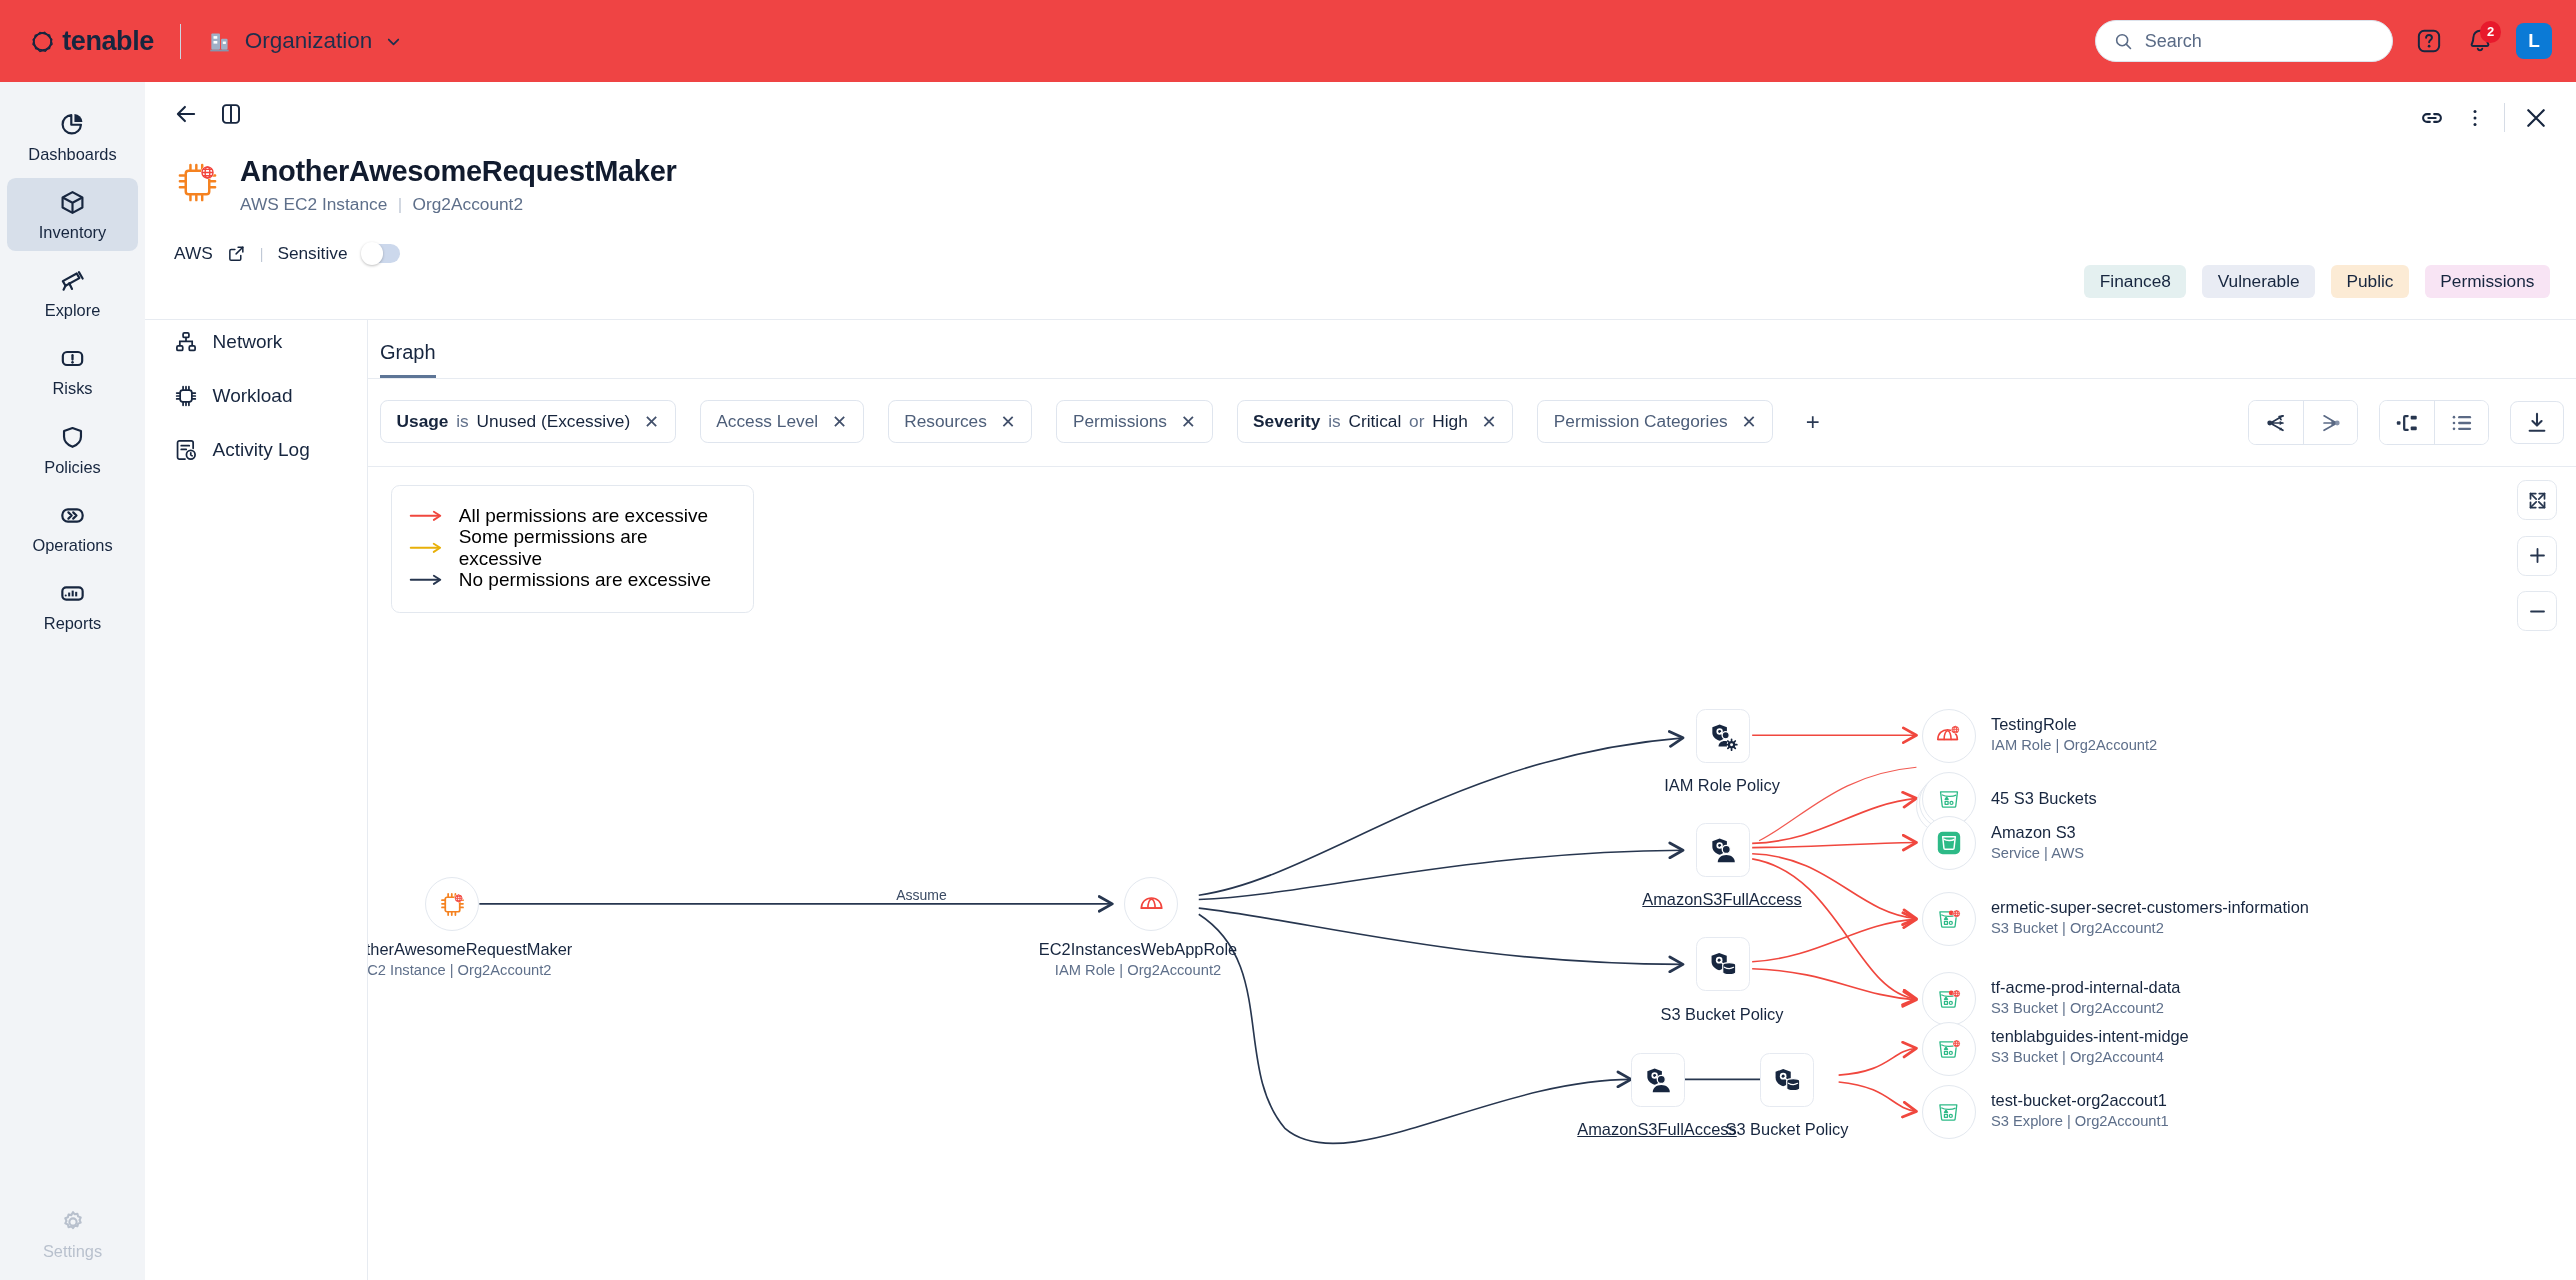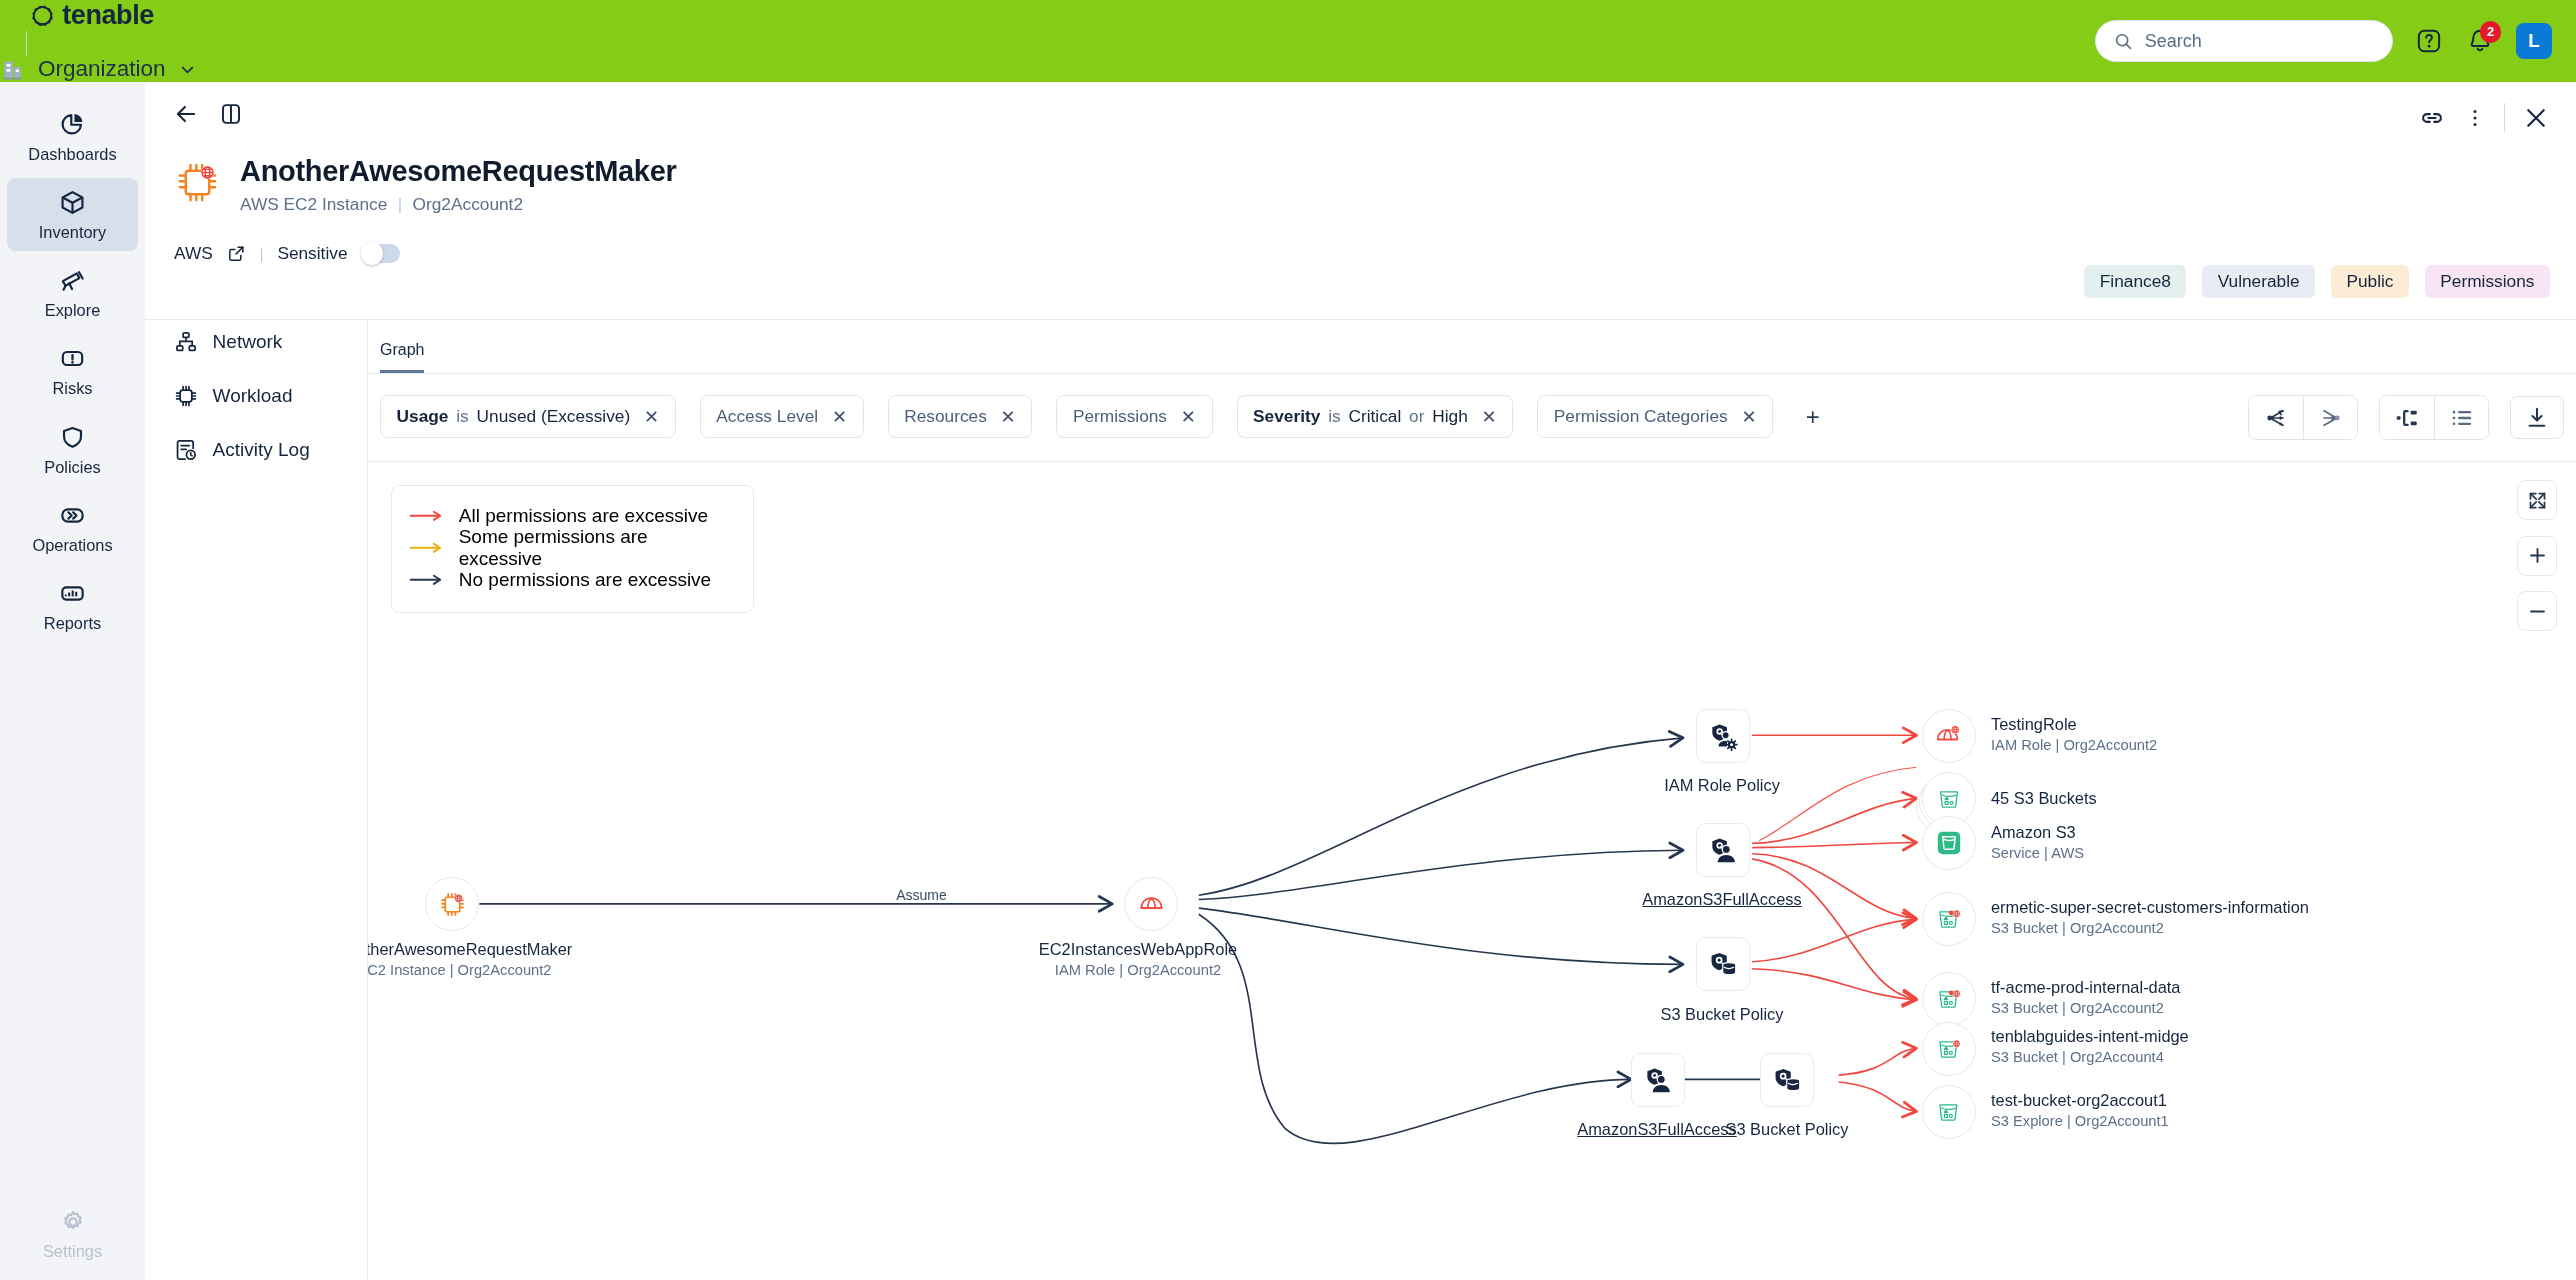--- a/index.html
+++ b/index.html
@@ -8,22 +8,22 @@
     font-family: "Liberation Sans", sans-serif;
     background: #ffffff;
     overflow: hidden;
     color: #1f2937;
   }
   .app { position: relative; width: 2576px; height: 1280px; }
 
   
   .topbar {
     position: absolute; top: 0; left: 0; width: 2576px; height: 82px;
-    background: #84cc16;
-    display: flex;  flex-direction: column;
+    background: #ef4444;
+    display: flex; align-items: center;
   }
   .brand { display: flex; align-items: center; margin-left: 28px; gap: 5.2px; }
   .brand-word { font-size: 27px; font-weight: 700; color: #17263f; letter-spacing: -0.4px; }
   .vdiv { width: 0.9px; height: 35px; background: #cdd5e0; margin: 0 26px; }
   .org { display: flex; align-items: center; gap: 12px; cursor: pointer; }
   .org-label { font-size: 22.5px; color: #1e2f4d; }
   .chev { font-size: 17.3px; color: #1e2f4d; }
 
   .topbar-right {
     position: absolute; right: 24px; top: 0; height: 82px;
@@ -95,21 +95,21 @@
     width: 38px; height: 19px; border-radius: 9.5px; background: #ccd8ec; position: relative; cursor: pointer;
   }
   .toggle .knob { position: absolute; left: -0.9px; top: -1.7px; width: 22.5px; height: 22.5px; border-radius: 50%; background: #fff; box-shadow: 0 0.9px 2.6px rgba(0,0,0,.25); }
   .tags { position: absolute; right: 26px; top: 183px; display: flex; gap: 15.6px; }
   .tag { height: 33px; padding: 0 15.6px; border-radius: 6px; font-size: 17.3px; color: #17263f;
          display: flex; align-items: center; }
 
   
   .content { position: absolute; top: 320px; left: 368px; width: 2208px; height: 960px; background: #fff; }
   .tabs { padding: 21px 0 0 12px; }
-  .tab { display: inline-block; font-size: 16px; color: #17263f; padding-bottom: 11.2px; cursor: pointer; }
+  .tab { display: inline-block; font-size: 20px; color: #17263f; padding-bottom: 11.2px; cursor: pointer; }
   .tab.active { border-bottom: 3.5px solid #5d7596; }
   .tabs-line { height: 0.9px; background: #e7ebf1; margin-top: 0; }
 
   .filterbar { display: flex; align-items: center; padding: 21px 12px 0 12px; position: relative; }
   .chip {
     height: 43px; border: 0.9px solid #dfe5ee; border-radius: 7.8px; padding: 0 15.6px;
     display: flex; align-items: center; gap: 7.8px; margin-right: 24px; cursor: pointer; background: #fff;
   }
   .chip .k { font-size: 17.3px; font-weight: 700; color: #16243c; }
   .chip .op { font-size: 17.3px; color: #62718b; }

